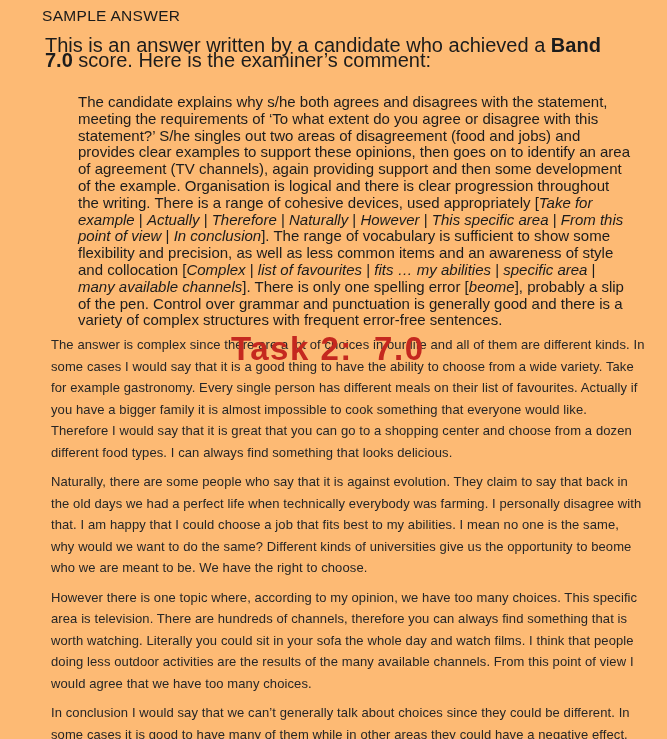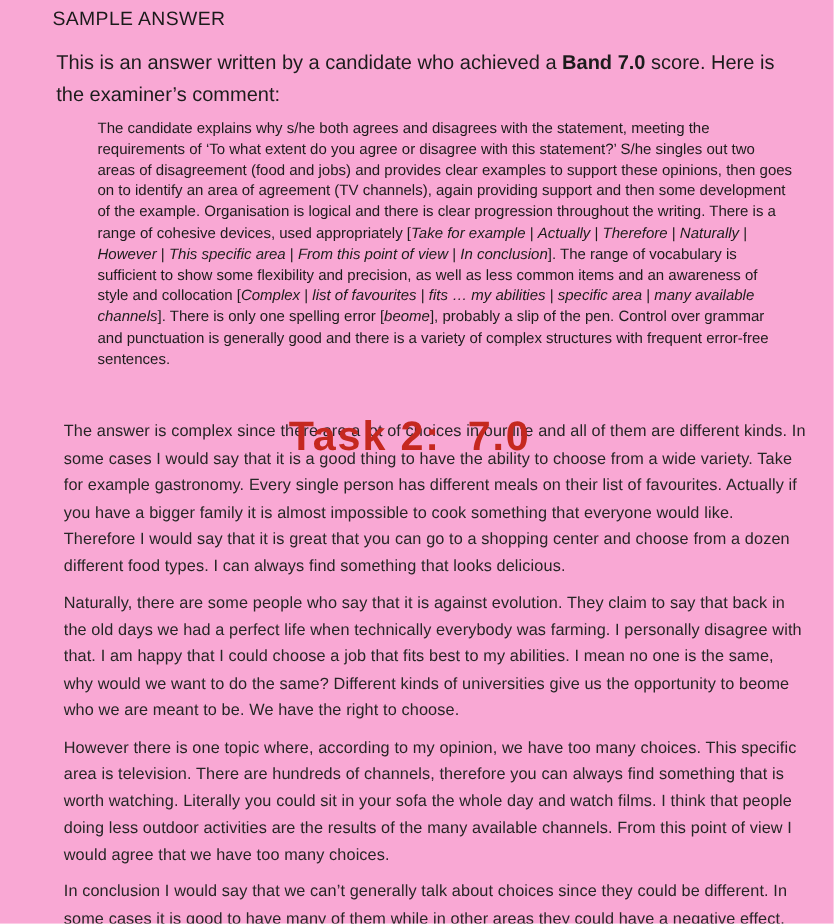--- a/index.html
+++ b/index.html
@@ -4,51 +4,51 @@
 <style>
   html, body {
     margin: 0;
     padding: 0;
     background: #ffffff;
   }
   .page {
     position: relative;
     width: 667px;
     height: 739px;
-    background: #f9a8d4;
+    background: #fdba74;
     font-family: "Liberation Sans", sans-serif;
     color: #1c1c1c;
     overflow: hidden;
   }
   .heading {
     position: absolute;
     top: 7px;
     left: 42px;
     margin: 0;
     font-size: 15.5px;
     font-weight: 400;
     letter-spacing: 0.3px;
     color: #1a1a1a;
   }
   .intro {
     position: absolute;
     top: 38px;
     left: 45px;
     width: 586px;
     margin: 0;
-    font-size: 16px;
-    line-height: 26px;
+    font-size: 20px;
+    line-height: 15px;
   }
   .intro strong { font-weight: 700; }
   .comment {
     position: absolute;
     top: 94px;
     left: 78px;
     width: 556px;
-    font-size: 12px;
+    font-size: 15px;
     line-height: 16.8px;
   }
   .comment em { font-style: italic; }
   .answer {
     position: absolute;
     top: 334px;
     left: 35px;
     width: 611px;
     font-size: 13px;
     line-height: 21.5px;

